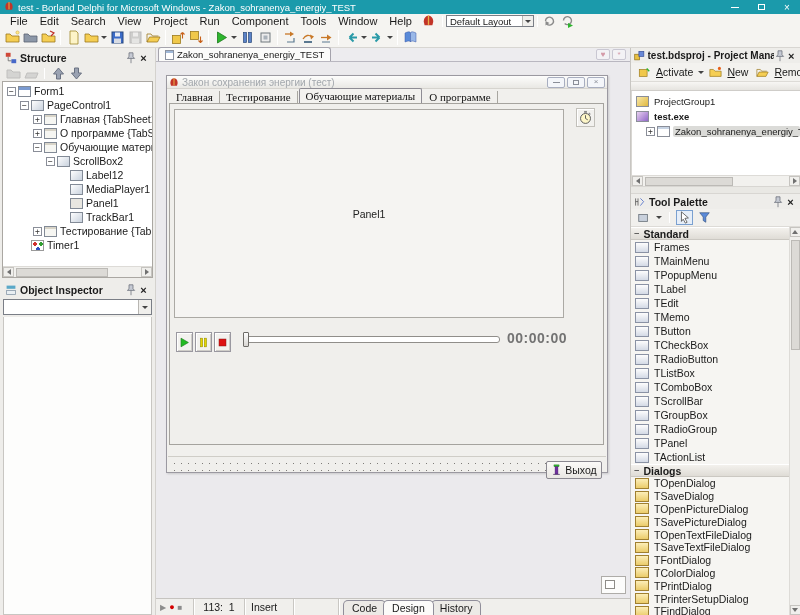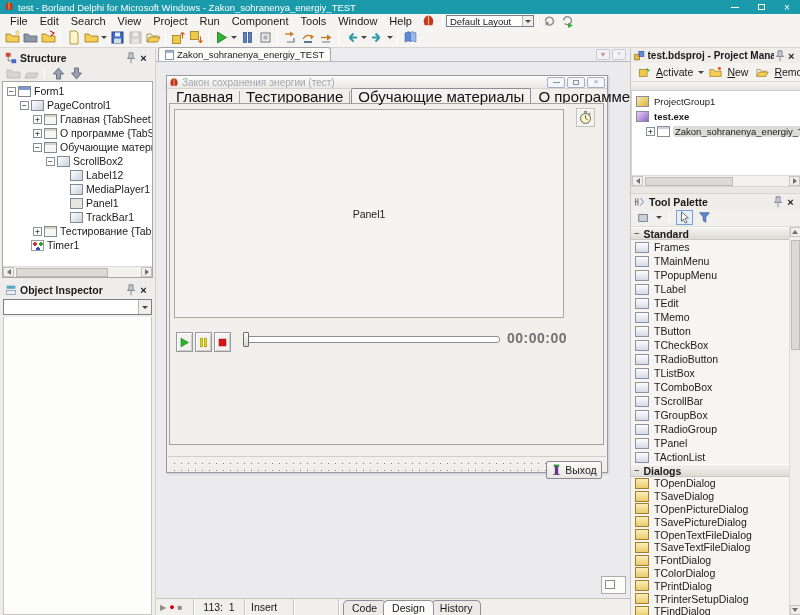--- a/index.html
+++ b/index.html
@@ -106,21 +106,21 @@
   #form-caption { height:13px; background:linear-gradient(#FDFDFC,#E9E8E4); border-bottom:1px solid #D6D4CF;
                   display:flex; align-items:center; padding:0 2px; }
   #form-caption svg { width:10px; height:10px; }
   #form-title { margin-left:3px; font-size:10px; color:#A2A7AC; white-space:nowrap; }
   .fc-btns { margin-left:auto; display:flex; gap:2px; }
   .fc-btn { width:18px; height:11px; border:1px solid #A8AEC0; border-radius:2px; background:#F4F6FA;
             display:flex; align-items:center; justify-content:center; color:#8A8E98; font-size:8px; line-height:8px; }
   .fc-btn i.min { display:block; width:7px; height:1px; background:#8A8E98; }
   .fc-btn i.max { display:block; width:6px; height:5px; border:1px solid #8A8E98; }
 
-  #form-tabs { height:14px; display:flex; align-items:flex-end; padding-left:3px; font-size:15px; }
+  #form-tabs { height:14px; display:flex; align-items:flex-end; padding-left:3px; font-size:11px;font-family:Liberation Serif, serif; }
   .ftab { height:12px; line-height:12px; padding:0 6px; border-right:1px solid #A8A6A0; color:#111; white-space:nowrap; }
   .ftab:last-child { border-right:1px solid #A8A6A0; }
   .ftab.active { height:15px; line-height:15px; background:#F3F2EF; border:1px solid #8E8C94; border-bottom:none;
                  border-radius:2px 2px 0 0; margin:0 1px; position:relative; z-index:2; }
 
   #tabcontent { position:absolute; left:2px; top:27px; width:435px; height:342px; background:#F0EFEC;
                 border:1px solid #A5A39E; }
   #panel1 { position:absolute; left:4px; top:5px; width:390px; height:209px; background:#F5F4F2;
             border:1px solid #ABA9A4; display:flex; align-items:center; justify-content:center;
             font-size:10.5px; color:#222; }

